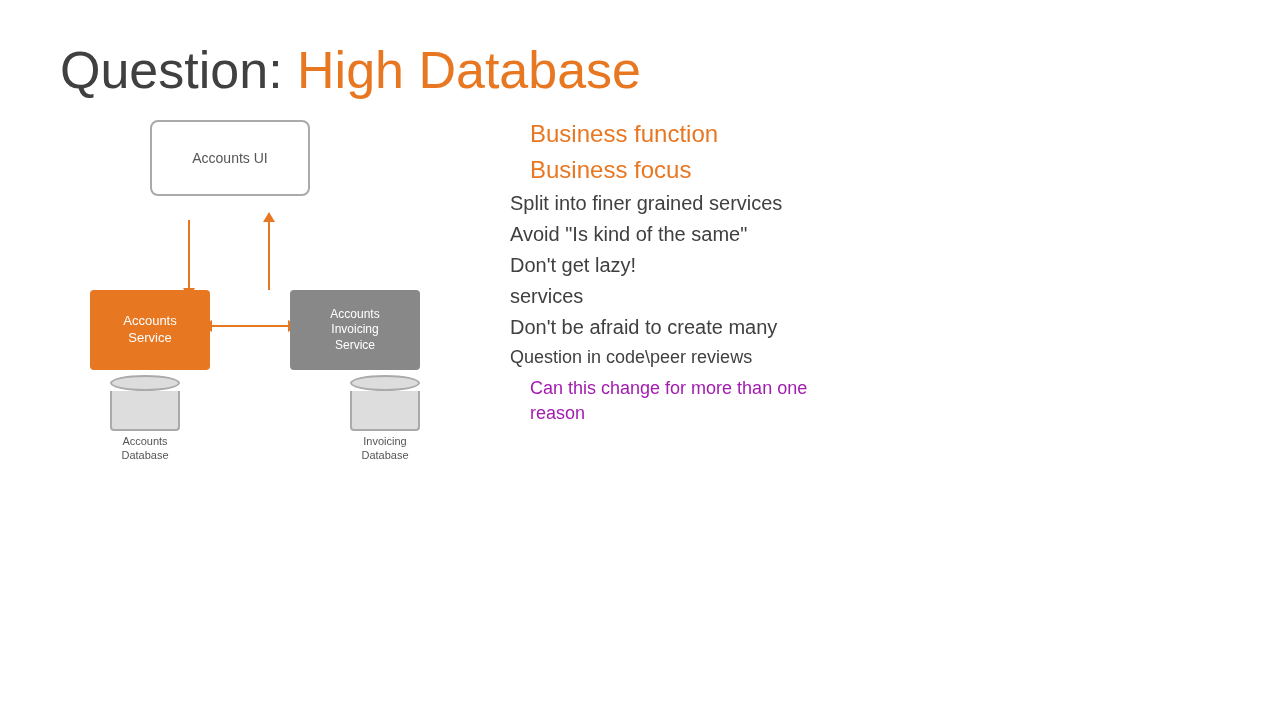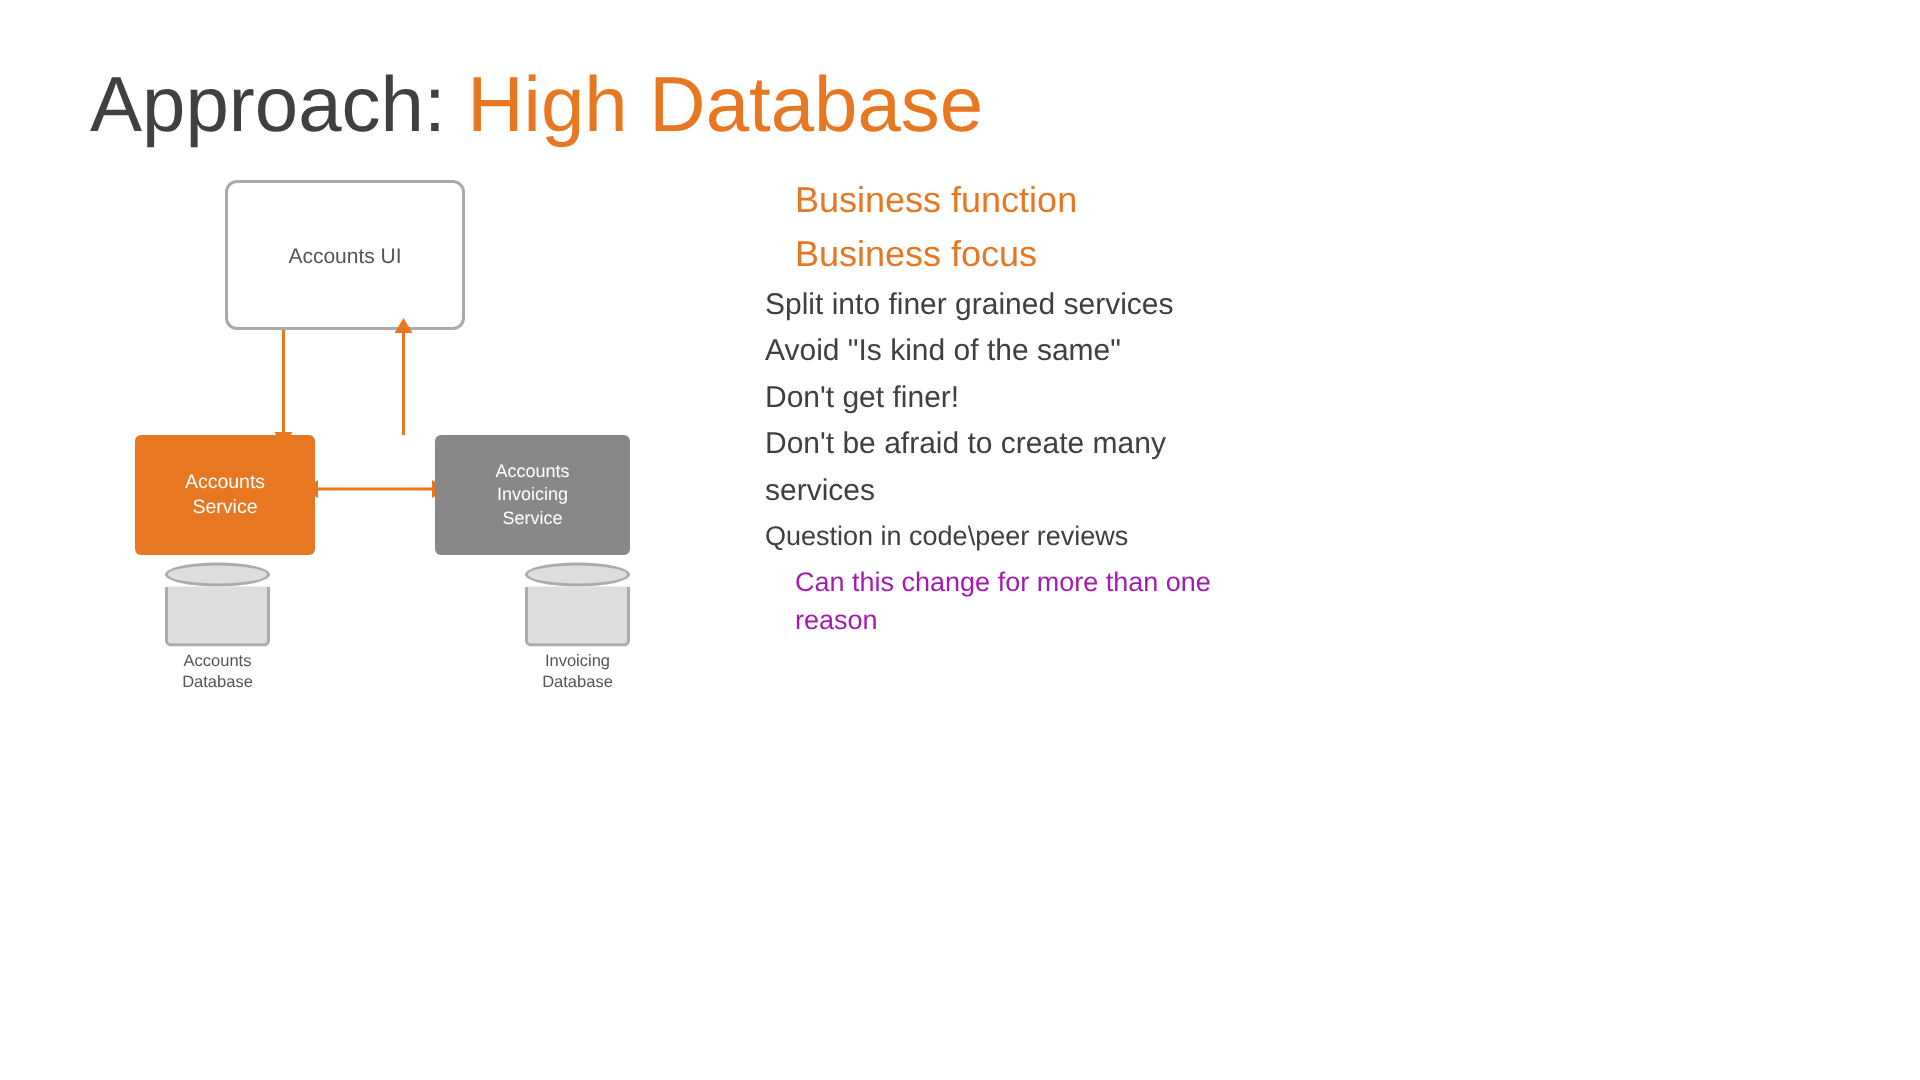--- a/index.html
+++ b/index.html
@@ -36,21 +36,21 @@
       flex-shrink: 0;
       position: relative;
       padding-top: 10px;
     }
     
     .accounts-ui-box {
       position: absolute;
       top: 0;
       left: 90px;
       width: 160px;
-      height: 100px;
+      height: 76px;
       border: 2px solid #aaa;
       border-radius: 8px;
       display: flex;
       align-items: center;
       justify-content: center;
       background: #fff;
       font-size: 14px;
       color: #555;
       text-align: center;
     }
@@ -227,21 +227,21 @@
       color: #a21caf;
       margin-left: 20px;
       line-height: 1.4;
     }
   </style>
 </head>
 <body>
 
 <div class="slide">
   <h1 class="title">
-    <span>Approach: </span><span class="title-highlight">High Database</span>
+    <span>Question: </span><span class="title-highlight">High Database</span>
   </h1>
 
   <div class="content-area">
 
     <div class="diagram">
 
       <div class="accounts-ui-box">
         <span>Accounts UI</span>
       </div>
 
@@ -275,26 +275,26 @@
     <div class="text-panel">
 
 
       <div class="bullet-item">Business function</div>
       <div class="bullet-item">Business focus</div>
 
       <div class="main-point">Split into finer grained services</div>
 
       <div class="main-point">Avoid "Is kind of the same"</div>
 
-      <div class="main-point">Don't get finer!</div>
-
+      <div class="main-point">Don't get lazy!</div>
+
+      <div class="main-point">services</div>
       <div class="main-point">
         <span>Don't be afraid to create many</span>
       </div>
-      <div class="main-point">services</div>
 
       <div class="code-point">Question in code\peer reviews</div>
 
       <div class="can-change">Can this change for more than one<br>reason</div>
 
     </div>
   </div>
 </div>
 
 </body></html>

